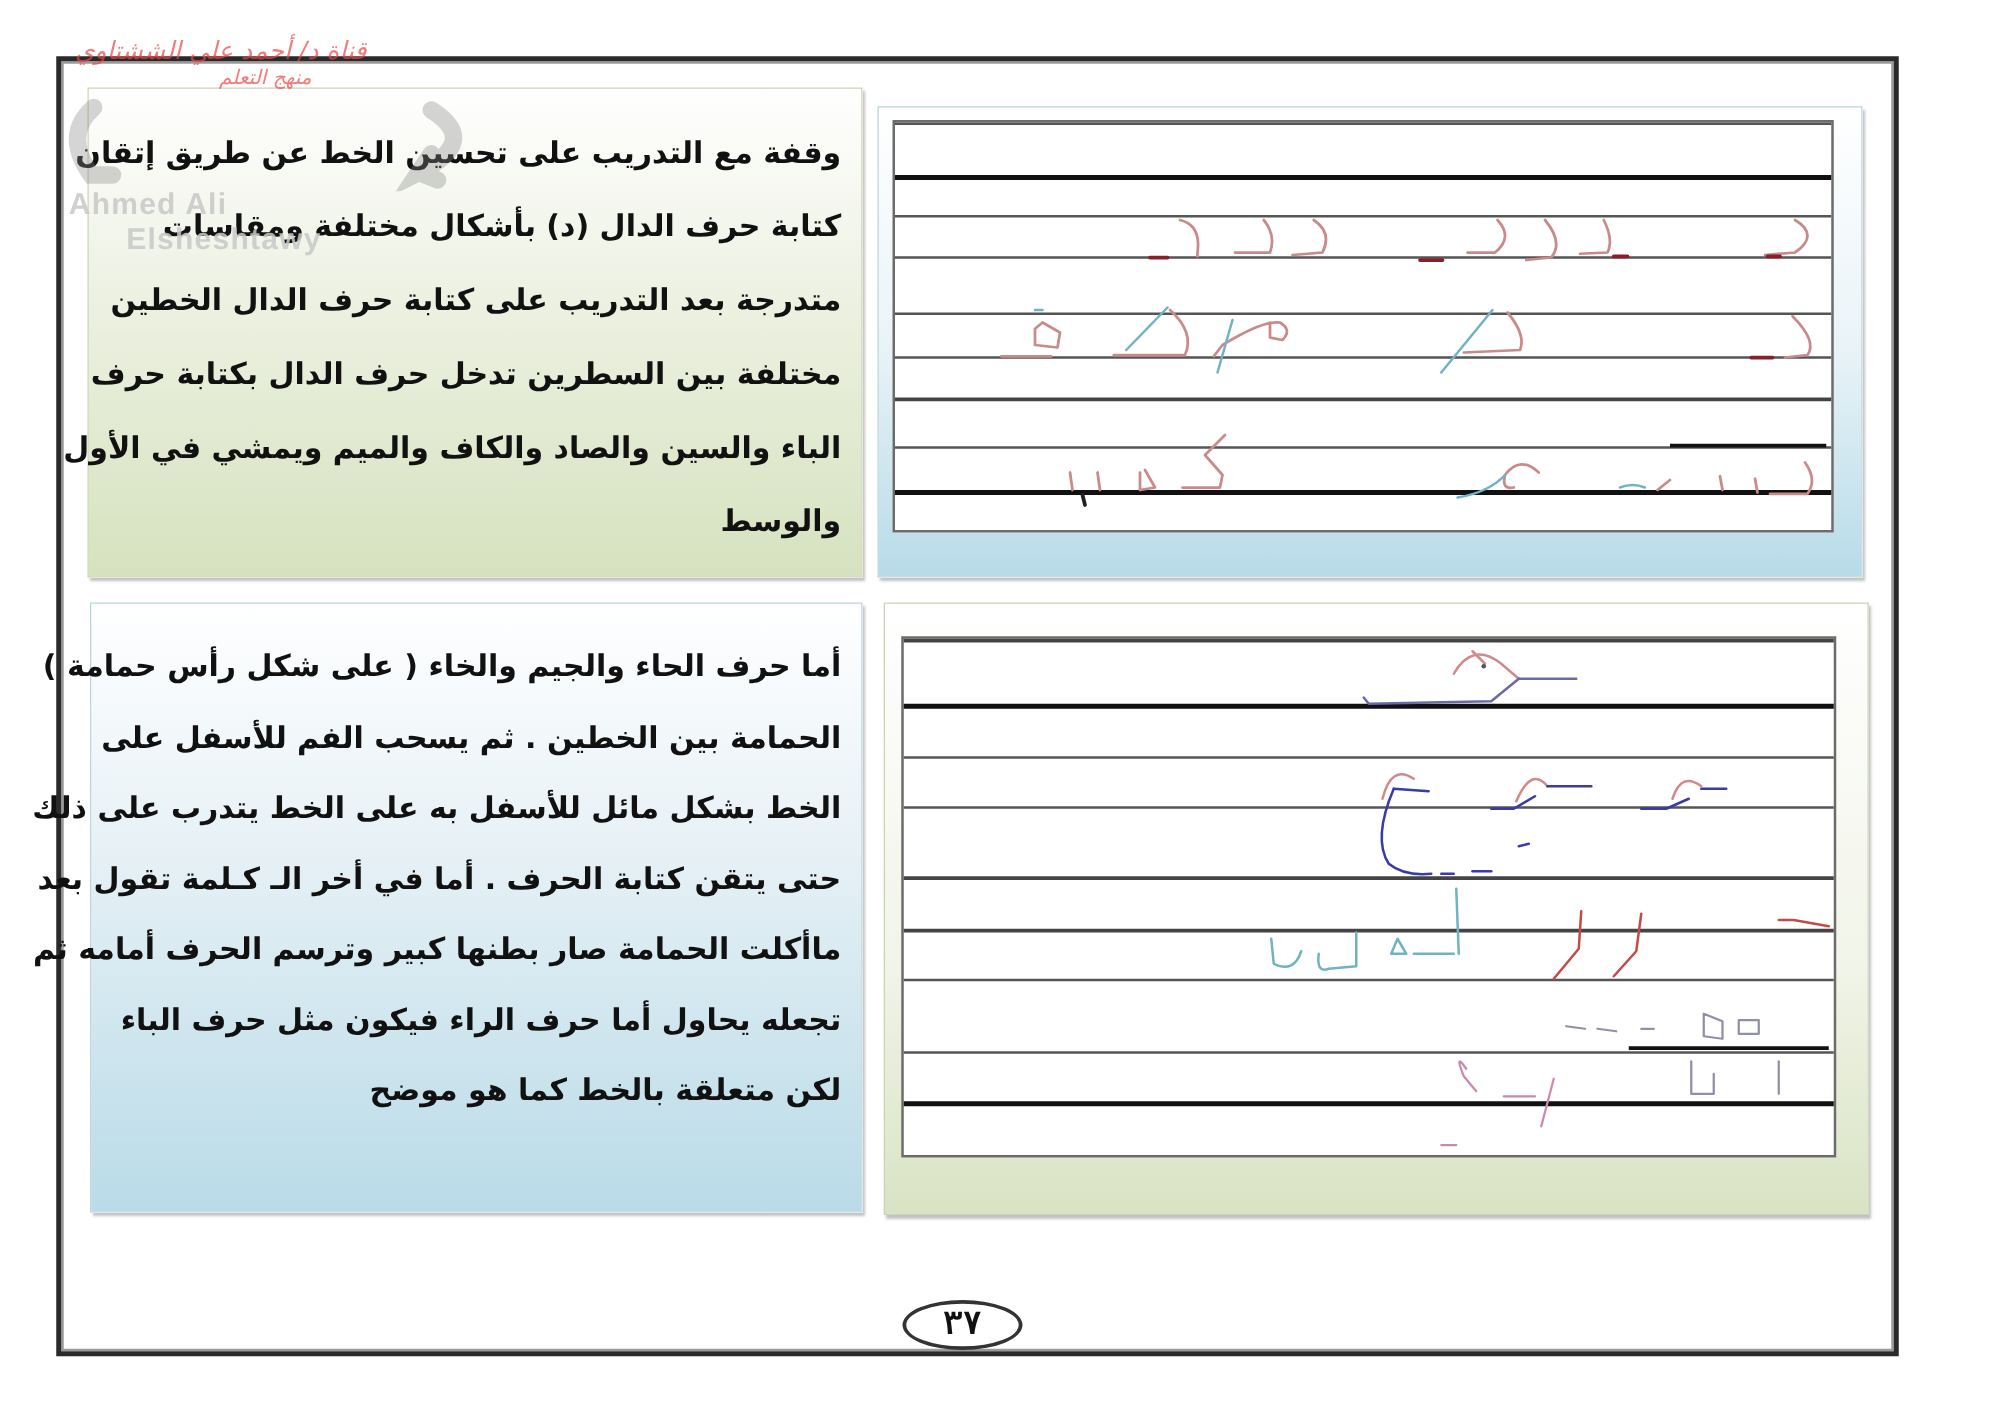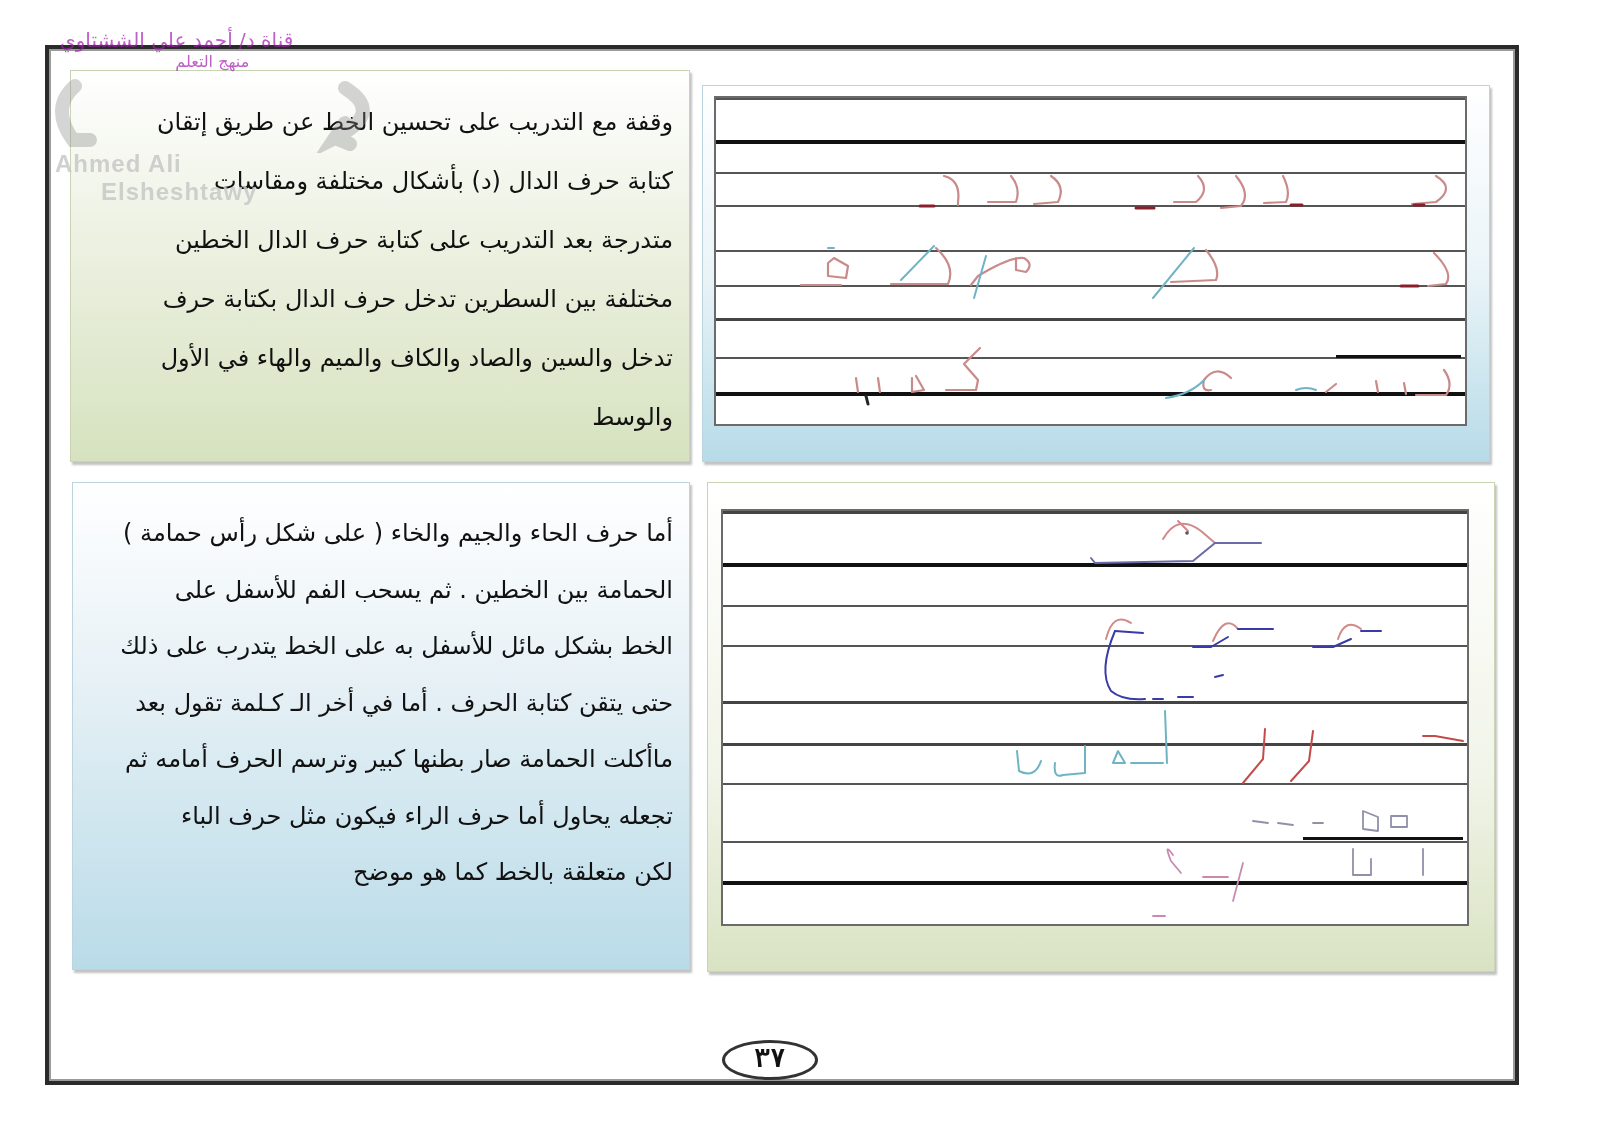--- a/index.html
+++ b/index.html
@@ -11,33 +11,33 @@
     position: absolute; left: 45px; top: 45px; width: 1474px; height: 1040px;
     border: 4px solid #2a2a2a; box-sizing: border-box;
     box-shadow: inset 0 0 0 2px #9a9a9a;
   }
   .watermark {
     position: absolute; left: 55px; top: 150px; color: #c8c8c8; opacity: 0.85;
     font-family: Liberation Sans, sans-serif; font-weight: bold; font-size: 24px; line-height: 28px;
     letter-spacing: 1px; z-index: 3; pointer-events: none;
   }
   .watermark-top {
-    position: absolute; left: 60px; top: 28px; color: #a21caf; font-size: 20px; z-index: 3;
-    font-family: "DejaVu Sans", sans-serif; direction: rtl; opacity: 0.7;
+    position: absolute; left: 60px; top: 28px; color: #ef4444; font-size: 20px; z-index: 3;
+    font-family: "DejaVu Sans", sans-serif; direction: rtl; opacity: 0.7; font-style: italic;
   }
   .watermark-arrow {
     position: absolute; z-index: 3; opacity: 0.35;
   }
   .panel {
     position: absolute; box-sizing: border-box;
     box-shadow: 2px 3px 2px rgba(120,120,120,0.45);
   }
   .text-panel {
     direction: rtl; text-align: right;
-    font-family: "DejaVu Sans", sans-serif; font-weight: normal; color: #111;
+    font-family: "DejaVu Sans", sans-serif; font-weight: bold; color: #111;
     font-size: 24px; padding: 22px 16px 4px 18px;
   }
   .text-panel p { margin: 0; }
   .text-panel .line { display: block; white-space: nowrap; }
   #panel-tl {
     left: 70px; top: 70px; width: 620px; height: 392px;
     background: linear-gradient(to bottom, #ffffff 0%, #eef2e4 40%, #d6e2bf 100%);
     border: 1px solid #c9d4b4;
   }
   #panel-tl .line { height: 59px; line-height: 59px; }
@@ -92,21 +92,21 @@
   <div>Ahmed Ali</div>
   <div style="margin-left:46px;">Elsheshtawy</div>
 </div>
 
 <div class="panel text-panel" id="panel-tl">
   <p>
     <span class="line">وقفة مع التدريب على تحسين  الخط  عن طريق إتقان</span>
     <span class="line">كتابة حرف الدال (د) بأشكال مختلفة ومقاسات</span>
     <span class="line">متدرجة بعد التدريب على كتابة حرف الدال الخطين</span>
     <span class="line">مختلفة بين السطرين تدخل حرف الدال بكتابة حرف</span>
-    <span class="line">تدخل والسين والصاد والكاف والميم والهاء في الأول</span>
+    <span class="line">الباء والسين والصاد والكاف والميم ويمشي في الأول</span>
     <span class="line">والوسط</span>
   </p>
 </div>
 
 <div class="panel" id="panel-tr">
   <div class="ruled-box" id="ruled-tr">
     <div class="rule" style="top:0px"></div>
     <div class="rule thick" style="top:42px"></div>
     <div class="rule" style="top:74px"></div>
     <div class="rule" style="top:107px"></div>

